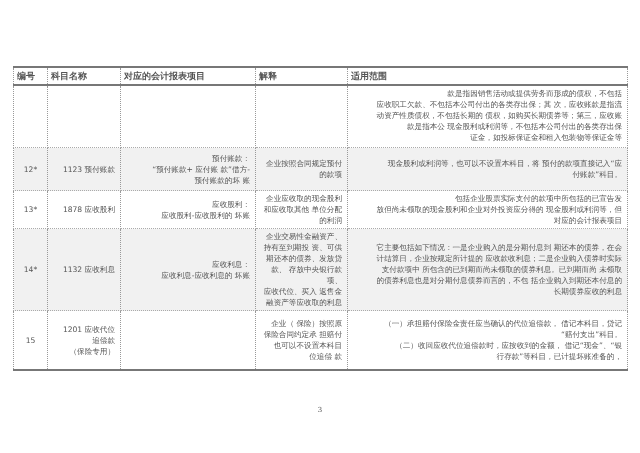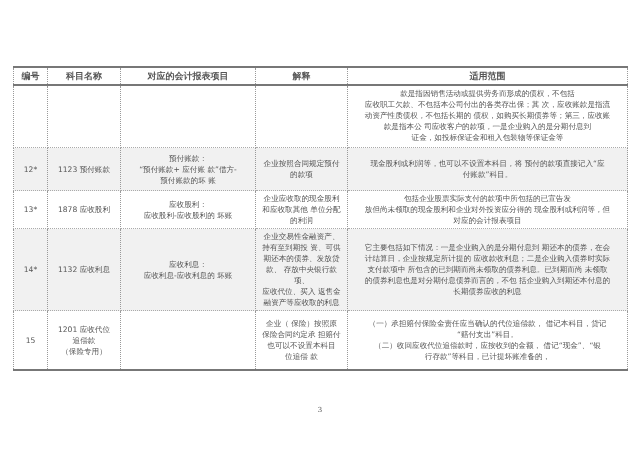--- a/index.html
+++ b/index.html
@@ -10,22 +10,22 @@
                border-collapse:collapse; table-layout:fixed;
                border-top:2px solid #777; border-bottom:2px solid #777; }
   table.acct col.c1 { width:34px; }
   table.acct col.c2 { width:73px; }
   table.acct col.c3 { width:135px; }
   table.acct col.c4 { width:92px; }
   table.acct col.c5 { width:280px; }
   table.acct th, table.acct td {
     border-left:1px dotted #999; border-right:1px dotted #999;
     border-bottom:1px dotted #aaa; padding:2px 5px; vertical-align:middle;
-    font-size:7.6px; line-height:11px; text-align:center; word-break:break-all; }
-  table.acct th { font-size:9px; font-weight:bold; color:#555; text-align:center;
+    font-size:7.6px; line-height:11px; text-align:right; word-break:break-all; }
+  table.acct th { font-size:9px; font-weight:bold; color:#555; text-align:left;
                   height:16px; border-bottom:2px solid #777; padding:0 3px; }
   table.acct td.num { text-align:center; }
   tr.shaded td { background:#f1f1f1; }
   tr.cont td { height:57px; vertical-align:top; }
   tr.r12 td { height:38px; }
   tr.r13 td { height:33px; }
   tr.r14 td { height:68px; }
   tr.r15 td { height:54px; }
   .line { display:block; }
   .pagenum { position:absolute; left:0; width:640px; top:406px; text-align:center;
@@ -55,21 +55,21 @@
     <tbody>
       <tr class="cont">
         <td class="num"></td>
         <td></td>
         <td></td>
         <td></td>
         <td>
           <span class="line">款是指因销售活动或提供劳务而形成的债权，不包括</span>
           <span class="line">应收职工欠款、不包括本公司付出的各类存出保；其 次，应收账款是指流</span>
           <span class="line">动资产性质债权，不包括长期的 债权，如购买长期债券等；第三，应收账</span>
-          <span class="line">款是指本公 司应收客户的款项，一是企业购入的是分期付息到</span>
+          <span class="line">款是指本公 现金股利或利润等，不包括本公司付出的各类存出保</span>
           <span class="line">证金，如投标保证金和租入包装物等保证金等</span>
         </td>
       </tr>
 
       <tr class="r12 shaded">
         <td class="num">12*</td>
         <td>
           <span class="line">1123 预付账款</span>
         </td>
         <td>

